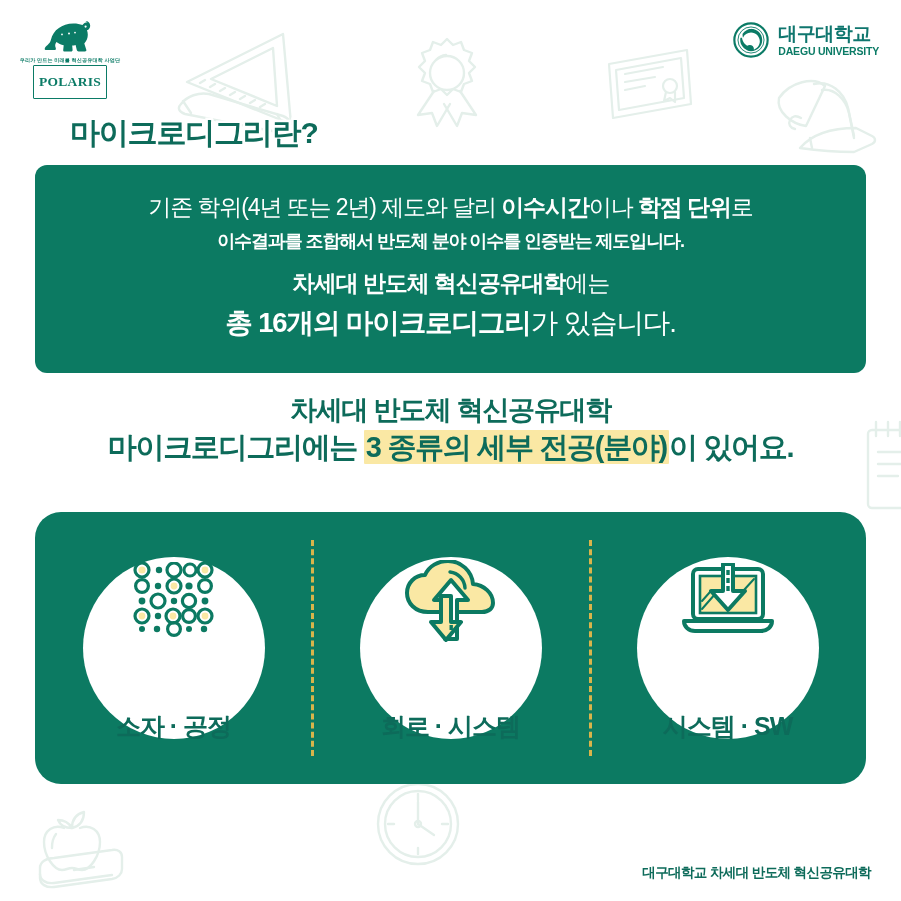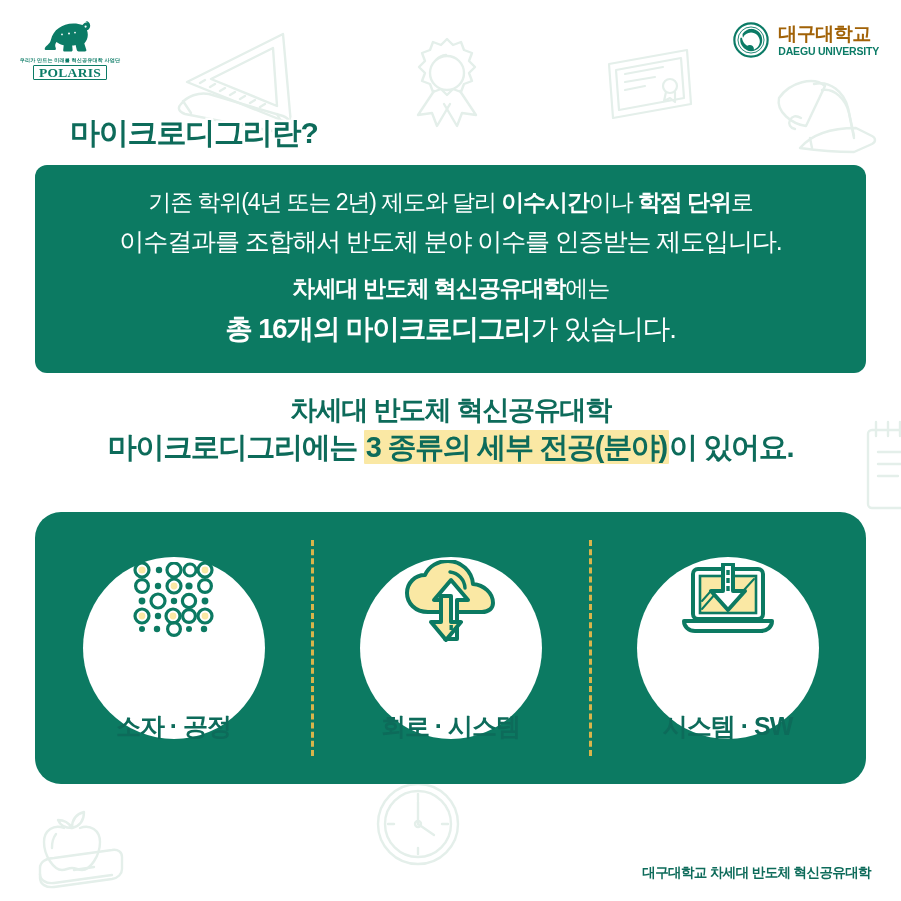--- a/index.html
+++ b/index.html
@@ -22,33 +22,33 @@
 
   
   .polaris-logo { position:absolute; left:22px; top:18px; width:96px; height:72px; }
   .polaris-bear { display:block; margin:0 auto; }
   .polaris-tag {
     font-size:3.4px; letter-spacing:.1px; text-align:center;
     color:#0b7b66; font-weight:700; line-height:1; margin-top:1px;
     white-space:nowrap; transform:scale(1.5); transform-origin:center top;
   }
   .polaris-box {
-    margin:3px auto 0; width:74px; height:15px;
+    margin:3px auto 0; width:74px; height:34px;
     border:1.6px solid #0b7b66; border-radius:1px;
     display:flex; align-items:center; justify-content:center;
   }
   .polaris-word {
     font-family:"Liberation Serif", "DejaVu Serif", serif;
     font-weight:700; font-size:13.5px; color:#0b7b66; letter-spacing:.3px;
   }
 
   .daegu-logo { position:absolute; right:22px; top:22px; display:flex; align-items:center; gap:9px; }
   .daegu-mark { width:36px; height:36px; }
   .daegu-names { line-height:1; }
-  .daegu-kr { font-size:19px; font-weight:700; color:#a16207; letter-spacing:-0.5px; display:block; }
+  .daegu-kr { font-size:19px; font-weight:700; color:#0f766e; letter-spacing:-0.5px; display:block; }
   .daegu-en { font-size:10.5px; font-weight:700; color:#0b7b66; letter-spacing:-0.2px; display:block; margin-top:3px; }
 
   
   .section-title {
     position:absolute; left:70px; top:118px;
     font-size:30px; font-weight:800; color:#0d6b5a;
     letter-spacing:-1.2px; line-height:1;
     -webkit-text-stroke:5px #ffffff;
     paint-order:stroke fill;
     z-index:4;
@@ -57,21 +57,21 @@
     position:absolute; left:35px; top:165px;
     width:831px; height:208px;
     background:#0c7a62; border-radius:12px;
     z-index:2;
     display:flex; flex-direction:column;
     align-items:center; justify-content:center;
     padding:6px 28px 10px;
   }
   .info-line { color:#ffffff; text-align:center; letter-spacing:-1.1px; white-space:nowrap; }
   .l1 { font-size:23px; line-height:1.62; font-weight:400; }
-  .l2 { font-size:25px; line-height:1.62; font-weight:400; }
+  .l2 { font-size:18px; line-height:1.62; font-weight:700; }
   .l3 { font-size:23px; line-height:1.62; font-weight:400; margin-top:9px; }
   .l4 { font-size:27.5px; line-height:1.55; font-weight:400; }
   .info-line b { font-weight:700; }
 
   
   .mid-head { position:absolute; left:0; top:393px; width:901px; text-align:center; z-index:3; }
   .mid-l1 {
     font-size:27px; font-weight:800; color:#0d6b5a;
     letter-spacing:-1.3px; line-height:1.28;
   }

